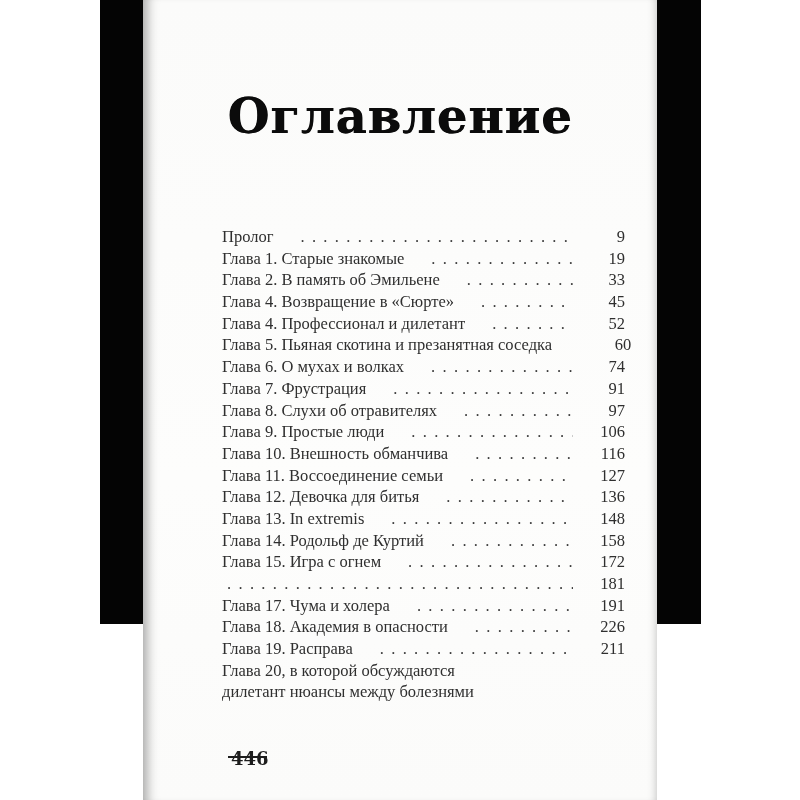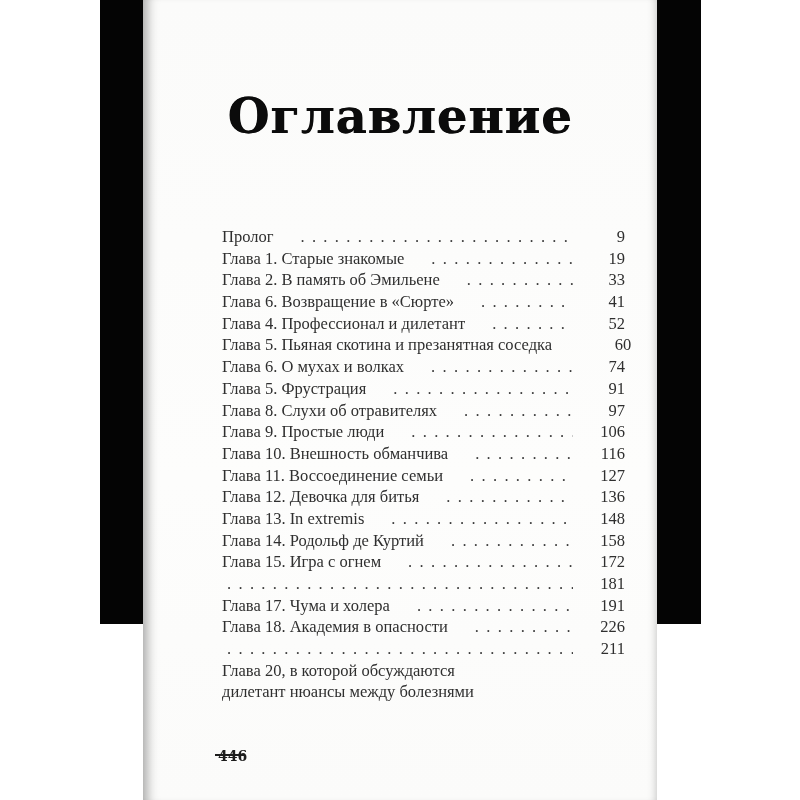--- a/index.html
+++ b/index.html
@@ -81,25 +81,25 @@
     letter-spacing: 1.6px;
   }
   .row.no-page .pagenum { visibility: hidden; }
   .pagenum {
     flex: 0 0 auto;
     min-width: 28px;
     text-align: right;
   }
   .footer-num {
     position: absolute;
-    left: 75px;   
+    left: 88px;   
     top: 748px;
     font-family: "DejaVu Serif", serif;
     font-weight: bold;
-    font-size: 14px;
+    font-size: 18px;
     color: #1d1d1d;
   }
   .footer-num .strike { position: relative; display: inline-block; }
   .footer-num .strike::after {
     content: "";
     position: absolute;
     left: -3px;
     right: 2px;
     top: 40%;
     height: 1.6px;
@@ -129,23 +129,23 @@
     <span class="pagenum">19</span>
   </div>
 
   <div class="row">
     <span class="label">Глава 2. В память об Эмильене</span>
     <span class="leader"></span>
     <span class="pagenum">33</span>
   </div>
 
   <div class="row">
-    <span class="label">Глава 6. Возвращение в «Сюрте»</span>
-    <span class="leader"></span>
-    <span class="pagenum">41</span>
+    <span class="label">Глава 4. Возвращение в «Сюрте»</span>
+    <span class="leader"></span>
+    <span class="pagenum">45</span>
   </div>
 
   <div class="row">
     <span class="label">Глава 4. Профессионал и дилетант</span>
     <span class="leader"></span>
     <span class="pagenum">52</span>
   </div>
 
   <div class="row">
     <span class="label">Глава 5. Пьяная скотина и презанятная соседка</span>
@@ -153,21 +153,21 @@
     <span class="pagenum">60</span>
   </div>
 
   <div class="row">
     <span class="label">Глава 6. О мухах и волках</span>
     <span class="leader"></span>
     <span class="pagenum">74</span>
   </div>
 
   <div class="row">
-    <span class="label">Глава 5. Фрустрация</span>
+    <span class="label">Глава 7. Фрустрация</span>
     <span class="leader"></span>
     <span class="pagenum">91</span>
   </div>
 
   <div class="row">
     <span class="label">Глава 8. Слухи об отравителях</span>
     <span class="leader"></span>
     <span class="pagenum">97</span>
   </div>
 
@@ -224,20 +224,21 @@
     <span class="pagenum">191</span>
   </div>
 
   <div class="row">
     <span class="label">Глава 18. Академия в опасности</span>
     <span class="leader"></span>
     <span class="pagenum">226</span>
   </div>
 
   <div class="row">
+    <span class="label">Глава 19. Расправа</span>
     <span class="leader"></span>
     <span class="pagenum">211</span>
   </div>
 
   <div class="row no-page">
     <span class="label">Глава 20, в которой обсуждаются</span>
 
     <span class="pagenum"></span>
   </div>
 

